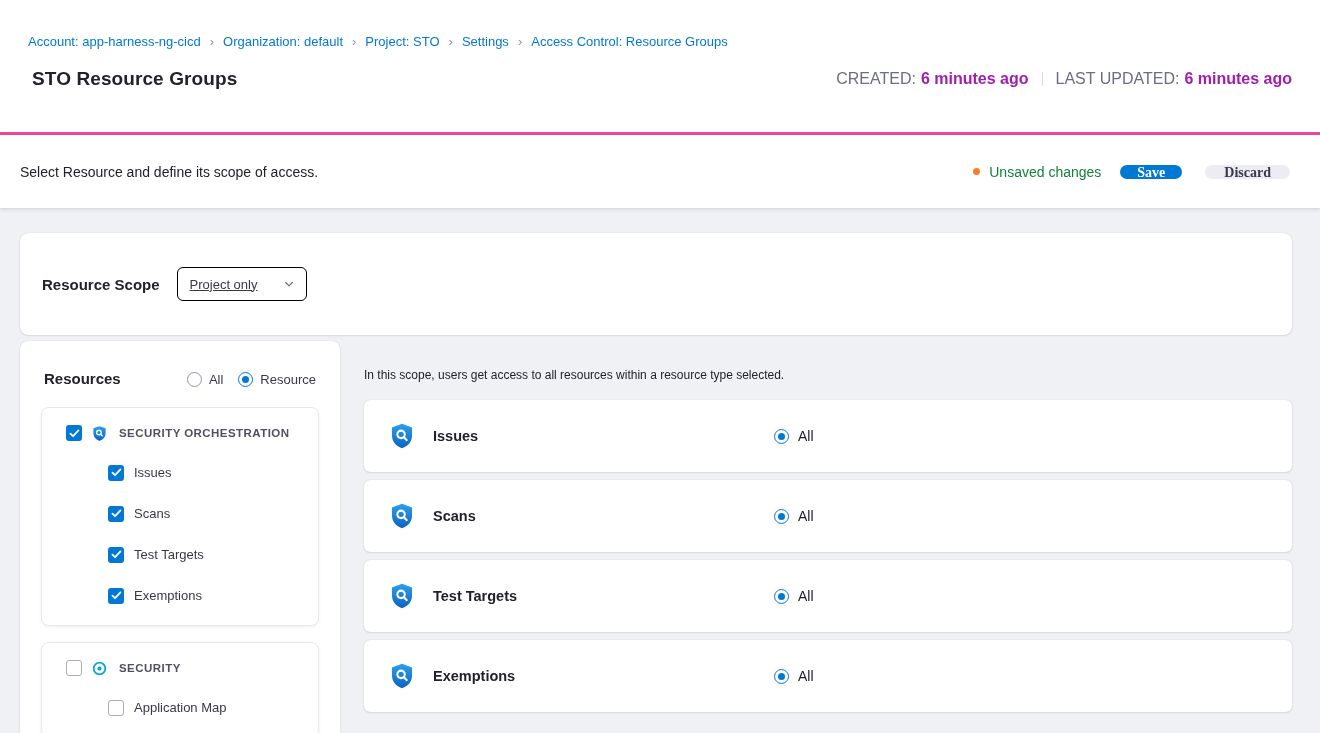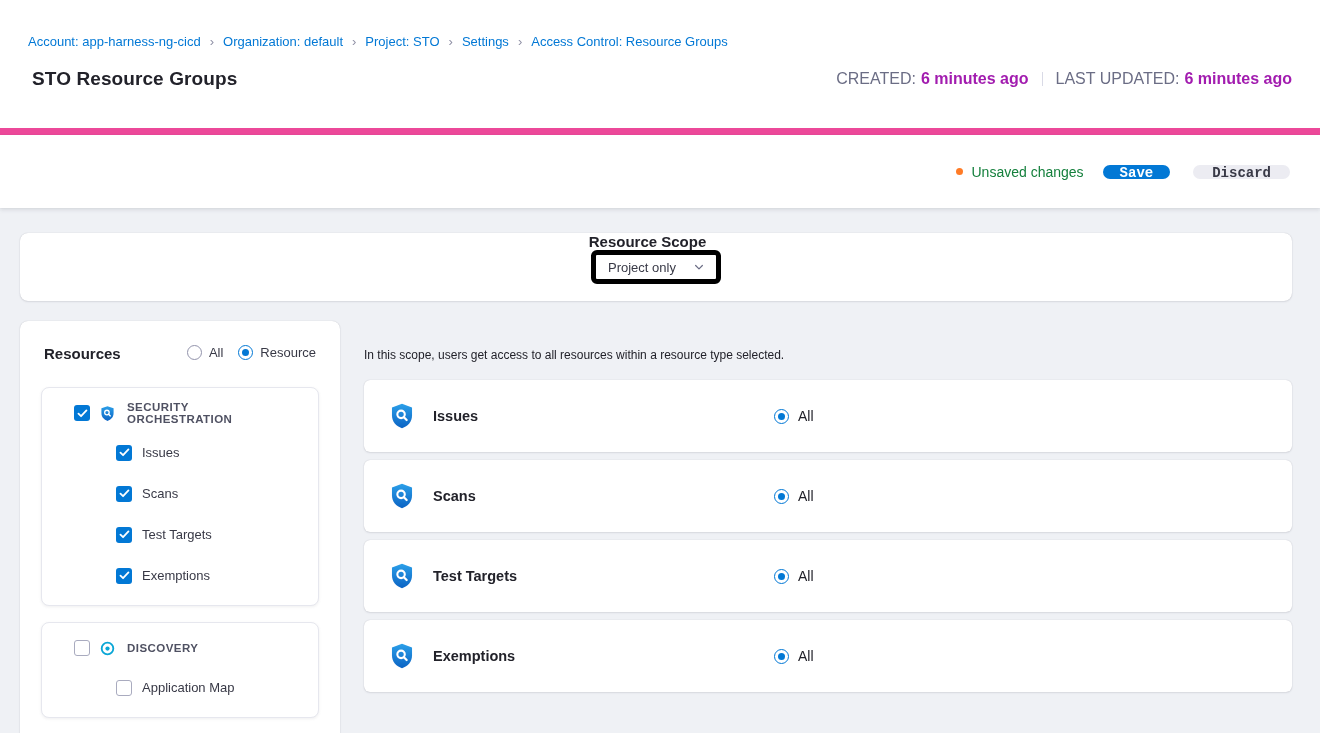--- a/index.html
+++ b/index.html
@@ -5,68 +5,68 @@
   * { margin:0; padding:0; box-sizing:border-box; }
   html, body { width:1320px; height:733px; overflow:hidden; }
   body {
     font-family:"Liberation Sans", sans-serif;
     background:#eff1f5;
     color:#22222a;
   }
   a { text-decoration:none; }
 
   
-  .header { background:#fff; height:135px; padding:34px 28px 0 28px; border-bottom:7px solid #ec4899; }
+  .header { background:#fff; height:135px; padding:34px 28px 0 28px; border-bottom:3px solid #ec4899; }
   .breadcrumb { display:flex; align-items:center; gap:9px; font-size:13px; }
   .crumb { color:#0278d5; cursor:pointer; }
   .crumb-sep { color:#8f90a5; font-size:13px; user-select:none; }
   .title-row { display:flex; justify-content:space-between; margin-top:19px; }
   .page-title { font-size:19px; font-weight:700; color:#22222a; padding-left:4px; letter-spacing:.1px; }
   .meta { display:flex; align-items:center; font-size:16px; color:#6b6d85; gap:5px; }
   .meta-value { color:#a21caf; font-weight:700; }
   .meta-divider { width:1px; height:14px; background:#d9dae6; margin:0 8px; }
 
   
   .toolbar { position:relative; z-index:3; background:#fff; height:73px; display:flex; align-items:center;
              padding:0 30px 0 20px; box-shadow:0 2px 4px rgba(96,97,112,.16), 0 0 1px rgba(40,41,61,.08); }
   .toolbar-desc { font-size:14px; color:#22222a; }
   .toolbar-right { margin-left:auto; display:flex; align-items:center; }
   .unsaved-dot { width:7px; height:7px; border-radius:50%; background:#ff7b26; margin-right:9px; }
   .unsaved-text { color:#15803d; font-size:14px; margin-right:19px; }
-  .btn { height:14px; border:none; border-radius:9px; font-family:Liberation Mono, monospace;
+  .btn { height:14px; border:none; border-radius:9px; font-family:Liberation Serif, serif;
          font-size:14px; font-weight:700; cursor:pointer; }
   .btn-primary { background:#0278d5; color:#fff; padding:0 17px; }
   .btn-secondary { background:#ececf2; color:#383946; padding:0 19px; margin-left:23px; }
 
   
   .content { padding:25px 28px 0 20px; }
   .card { background:#fff; border-radius:8px;
           box-shadow:0 0 1px rgba(40,41,61,.25), 0 1px 2px rgba(96,97,112,.14); }
 
-  .scope-card { height:68px; display:flex; align-items:center; padding:0 22px; margin-bottom:20px;flex-direction:column; }
+  .scope-card { height:102px; display:flex; align-items:center; padding:0 22px; margin-bottom:6px; }
   .scope-label { font-size:15px; font-weight:700; margin-right:17px; }
-  .dropdown { display:flex; align-items:center; height:34px; min-width:130px; border:5px solid #000000;
-              border-radius:6px; padding:0 11px 0 12px; font-size:13px; color:#383946; background:#fff; cursor:pointer; }
+  .dropdown { display:flex; align-items:center; height:34px; min-width:130px; border:1px solid #000000;
+              border-radius:6px; padding:0 11px 0 12px; font-size:13px; color:#383946; background:#fff; cursor:pointer;text-decoration:underline; }
   .dropdown .chev { margin-left:auto; padding-left:12px; display:flex; }
 
   .columns { display:flex; gap:24px; align-items:flex-start; }
 
   
   .left-panel { width:320px; padding:24px 21px; height:640px; }
-  .panel-head { display:flex; align-items:flex-start; margin:0 3px 20px 3px; height:22px;gap:32px; }
+  .panel-head { display:flex; align-items:flex-end; margin:0 3px 20px 3px; height:22px;gap:32px; }
   .panel-title { font-size:15px; font-weight:700; }
   .radio-group { margin-left:auto; display:flex; align-items:center; gap:15px; }
   .radio-opt { display:flex; align-items:center; gap:7px; font-size:13px; color:#383946; cursor:pointer; }
   .radio { width:15px; height:15px; border-radius:50%; border:1.5px solid #9293ab; background:#fff;
            display:flex; align-items:center; justify-content:center; flex:none; }
   .radio.sel { border-color:#0278d5; }
   .radio .dot { width:7px; height:7px; border-radius:50%; background:#0278d5; }
 
   .group-card { border:1px solid #e6e7ee; border-radius:8px; box-shadow:0 1px 3px rgba(96,97,112,.10);
-                margin-bottom:16px; padding:14px 8px 9px; background:#fff; }
+                margin-bottom:16px; padding:14px 0 9px; background:#fff; }
   .group-head { display:flex; align-items:center; gap:9px; padding:0 14px 0 24px; height:22px; cursor:pointer; }
   .group-label { font-size:11.5px; font-weight:700; color:#4f5162; letter-spacing:.45px; margin-left:2px; }
   .group-items { padding-top:8px; }
   .group-item { display:flex; align-items:center; gap:10px; height:41px; padding-left:66px;
                 font-size:13px; color:#383946; cursor:pointer; }
 
   .checkbox { width:16px; height:16px; border-radius:3px; flex:none; display:flex; align-items:center;
               justify-content:center; cursor:pointer; }
   .checkbox.on { background:#0278d5; }
   .checkbox.off { background:#fff; border:1.5px solid #a9abbf; }
@@ -111,20 +111,21 @@
       <span>CREATED:</span>
       <span class="meta-value">6 minutes ago</span>
       <span class="meta-divider"></span>
       <span>LAST UPDATED:</span>
       <span class="meta-value">6 minutes ago</span>
     </div>
   </div>
 </div>
 
 <div class="toolbar">
+  <div class="toolbar-desc">Select Resource and define its scope of access.</div>
   <div class="toolbar-right">
     <span class="unsaved-dot"></span>
     <span class="unsaved-text">Unsaved changes</span>
     <button class="btn btn-primary">Save</button>
     <button class="btn btn-secondary">Discard</button>
   </div>
 </div>
 
 <div class="content">
 
@@ -213,21 +214,21 @@
 
       <div class="group-card">
         <div class="group-head">
           <span class="checkbox off"></span>
           <span class="icon">
             <svg viewBox="0 0 24 24" width="17" height="17">
               <circle cx="12" cy="12" r="8.2" fill="none" stroke="#09a6d6" stroke-width="2.6"></circle>
               <circle cx="12" cy="12" r="3" fill="#09a6d6"></circle>
             </svg>
           </span>
-          <span class="group-label">DISCOVERY</span>
+          <span class="group-label">SECURITY</span>
         </div>
         <div class="group-items">
           <div class="group-item">
             <span class="checkbox off"></span>
             <span>Application Map</span>
           </div>
         </div>
       </div>
     </div>
 

